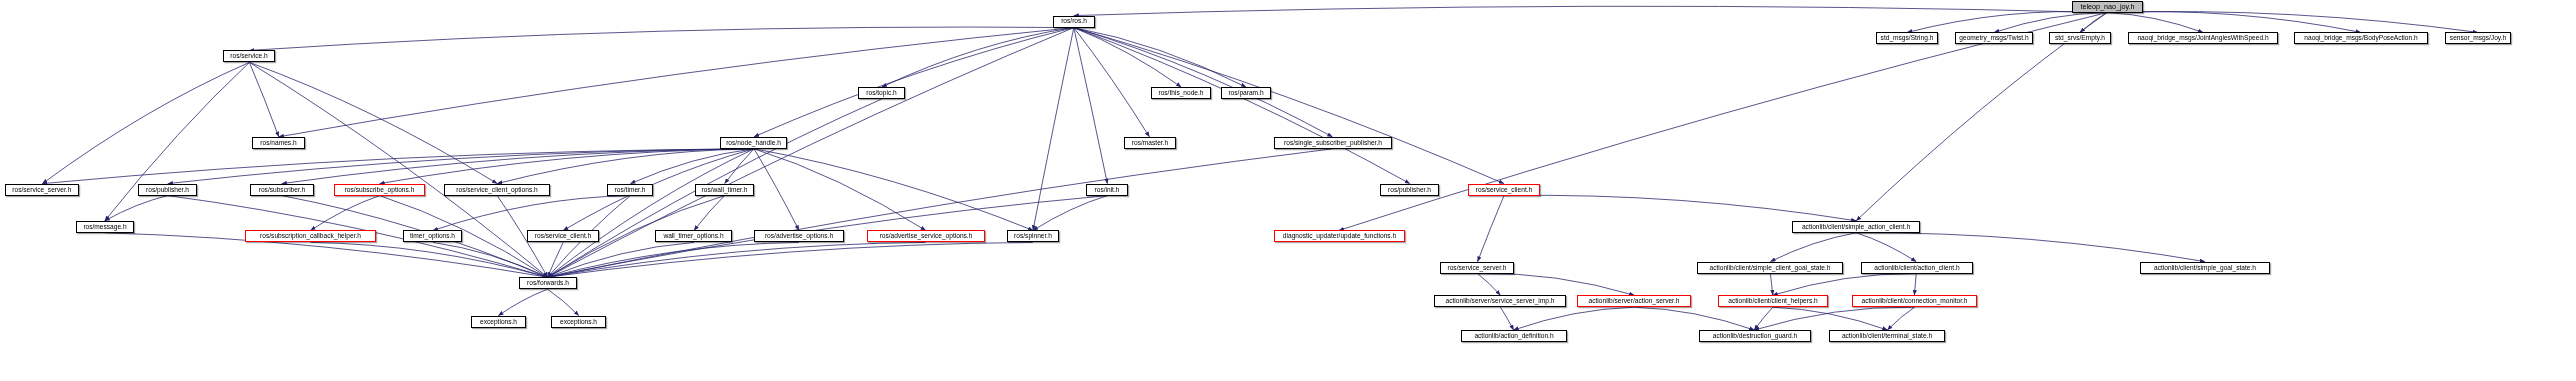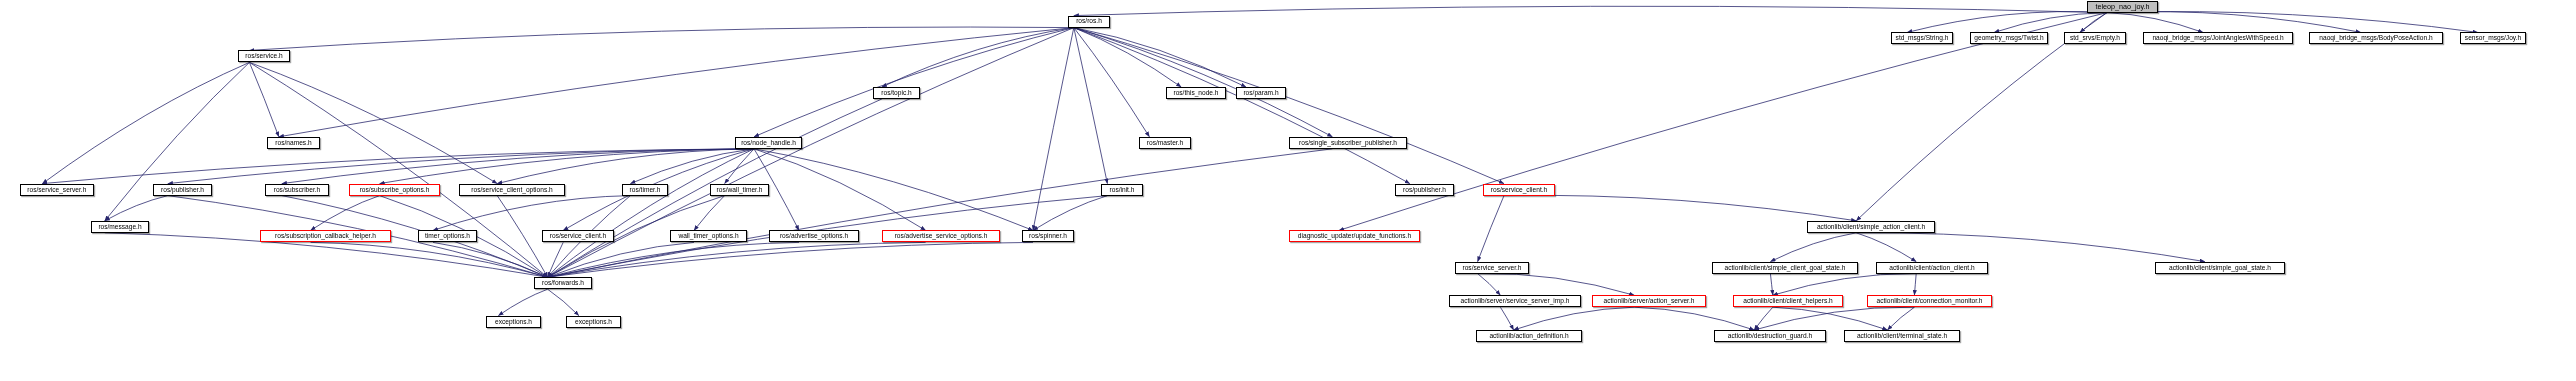--- a/index.html
+++ b/index.html
@@ -4,21 +4,21 @@
 <title>teleop_nao_joy.h include dependency graph</title>
 <style>
   html,body{margin:0;padding:0;background:#ffffff;}
   #canvas{position:relative;width:2576px;height:381px;background:#fff;
           font-family:"Liberation Sans", sans-serif;overflow:hidden;}
   #edges{position:absolute;left:0;top:0;width:2576px;height:381px;pointer-events:none;}
   .node{position:absolute;box-sizing:border-box;border:0.6px solid #000;
         background:#ffffff;color:#000;font-size:6.6px;line-height:1;
         display:flex;align-items:center;justify-content:center;
         white-space:nowrap;height:12px;padding:0 2.4px;
-        box-shadow:1.2px 1.2px 0 0 rgba(0,0,0,0.35);margin-left:15px;}
+        box-shadow:1.2px 1.2px 0 0 rgba(0,0,0,0.35);}
   .node.root{background:#bfbfbf;border:0.6px solid #000;font-size:7.2px;height:12.6px;}
   .node.red{border:0.6px solid #ff0000;}
 </style>
 </head>
 <body>
 
 <div id="canvas">
   <svg id="edges" viewBox="0 0 4292 635" xmlns="http://www.w3.org/2000/svg">
     <defs>
       <marker id="arw" markerWidth="9" markerHeight="7" refX="8.5" refY="3.5" orient="auto" markerUnits="userSpaceOnUse">

